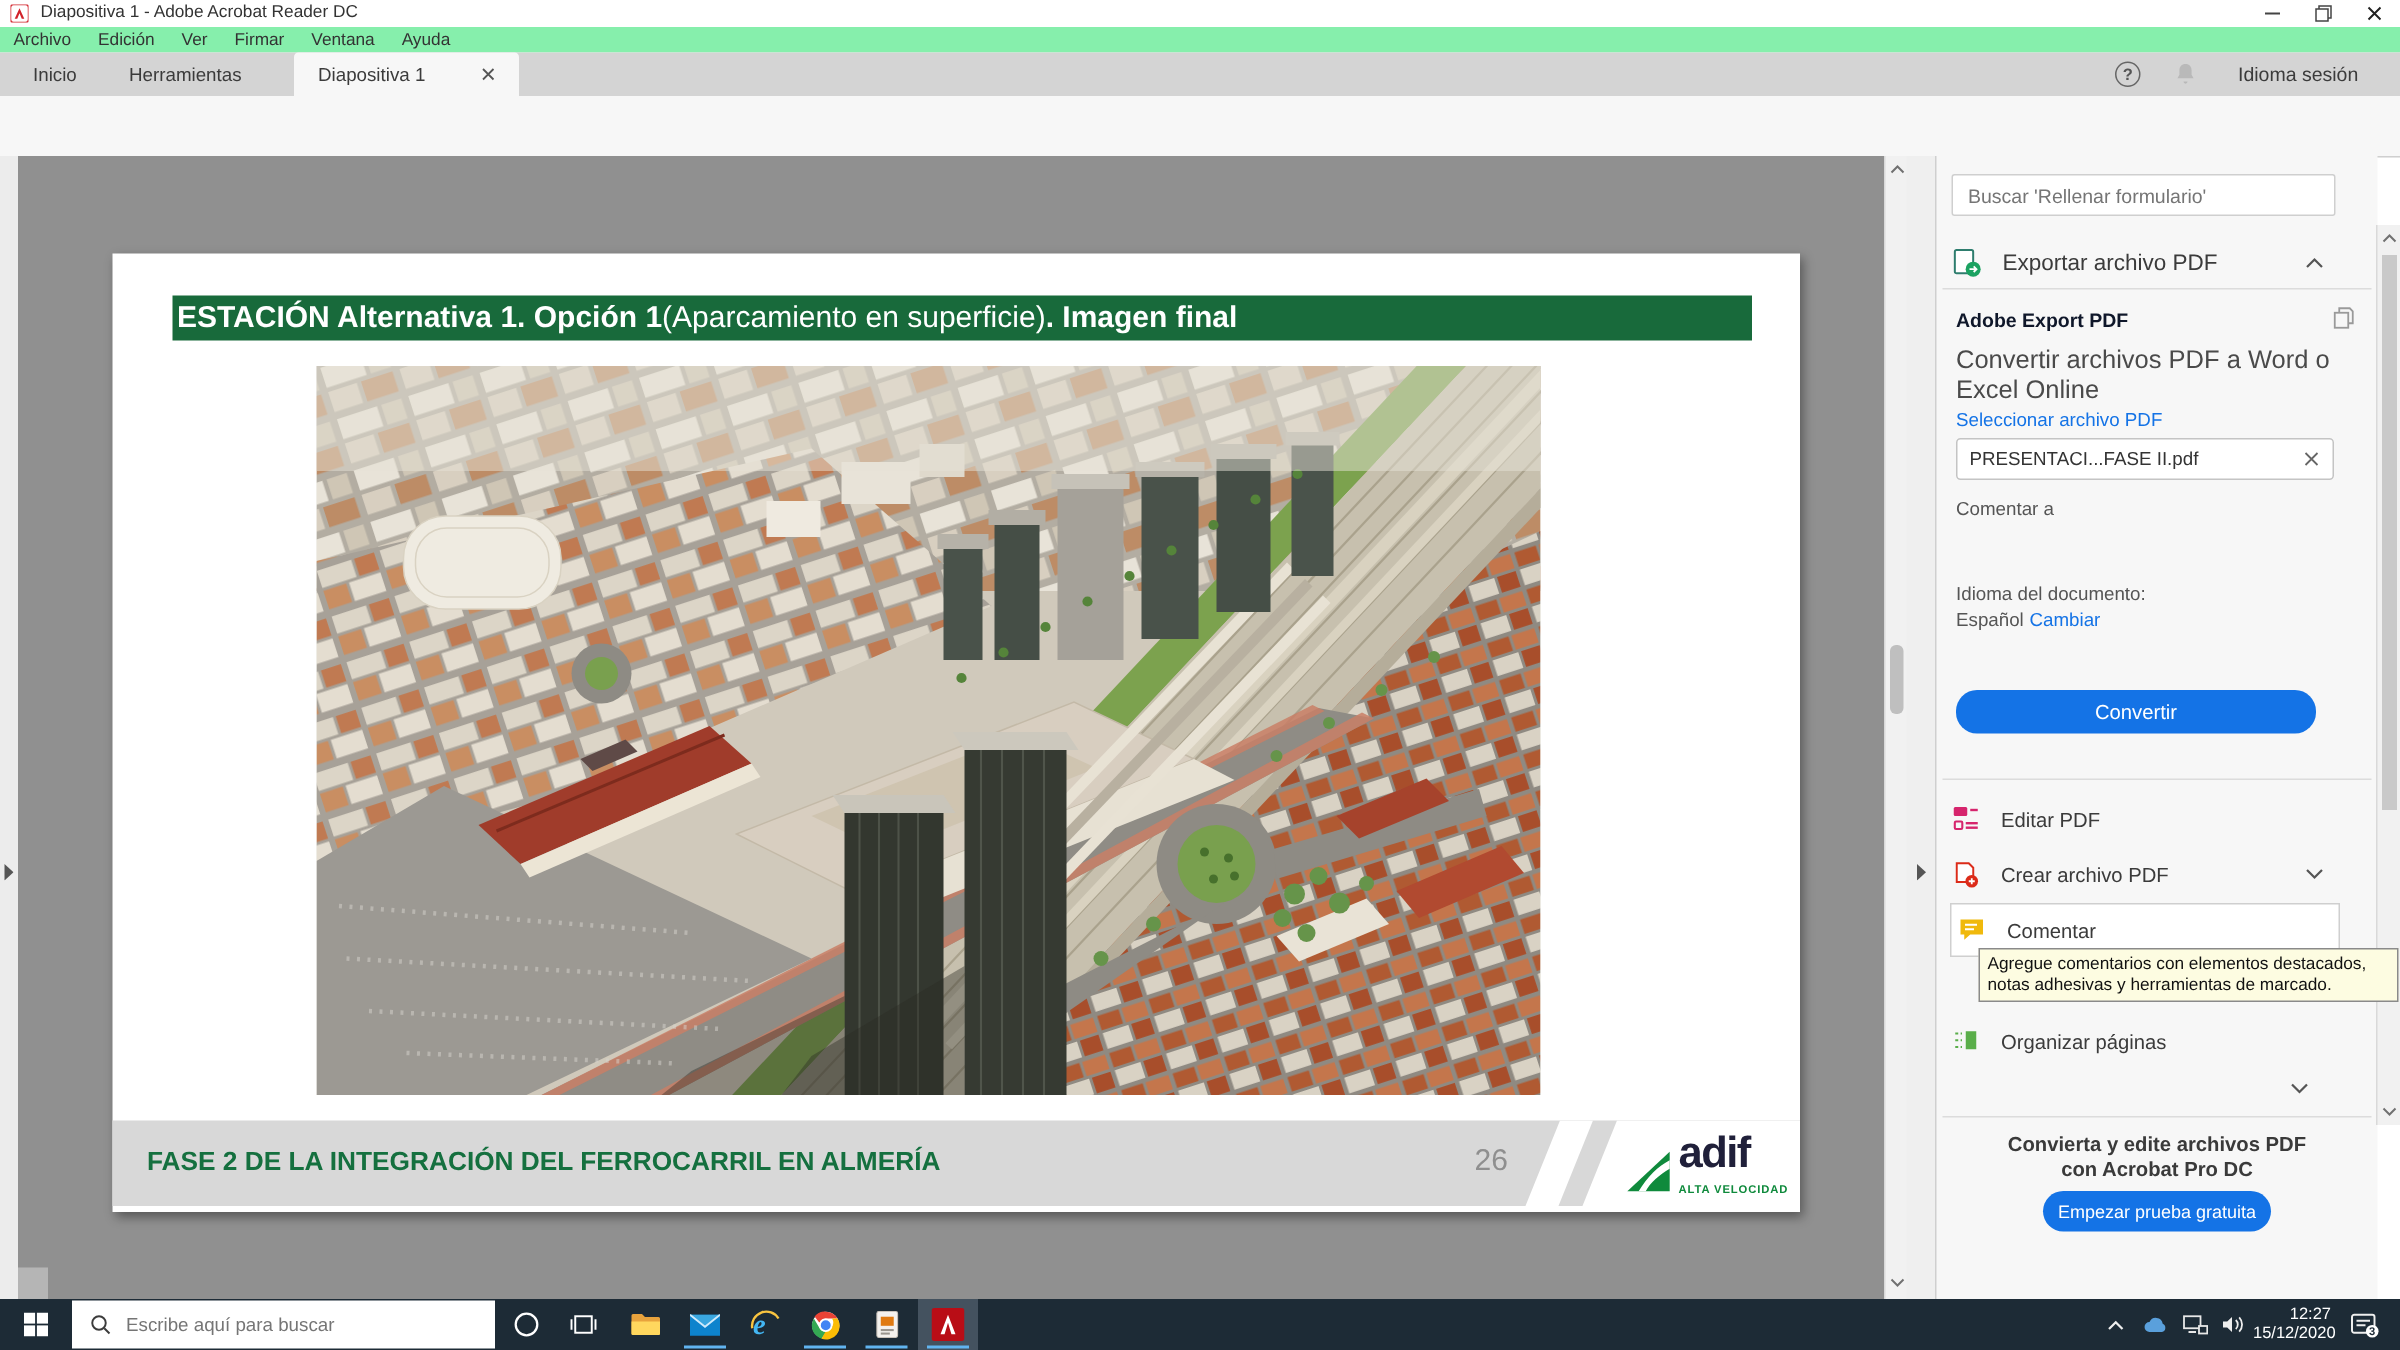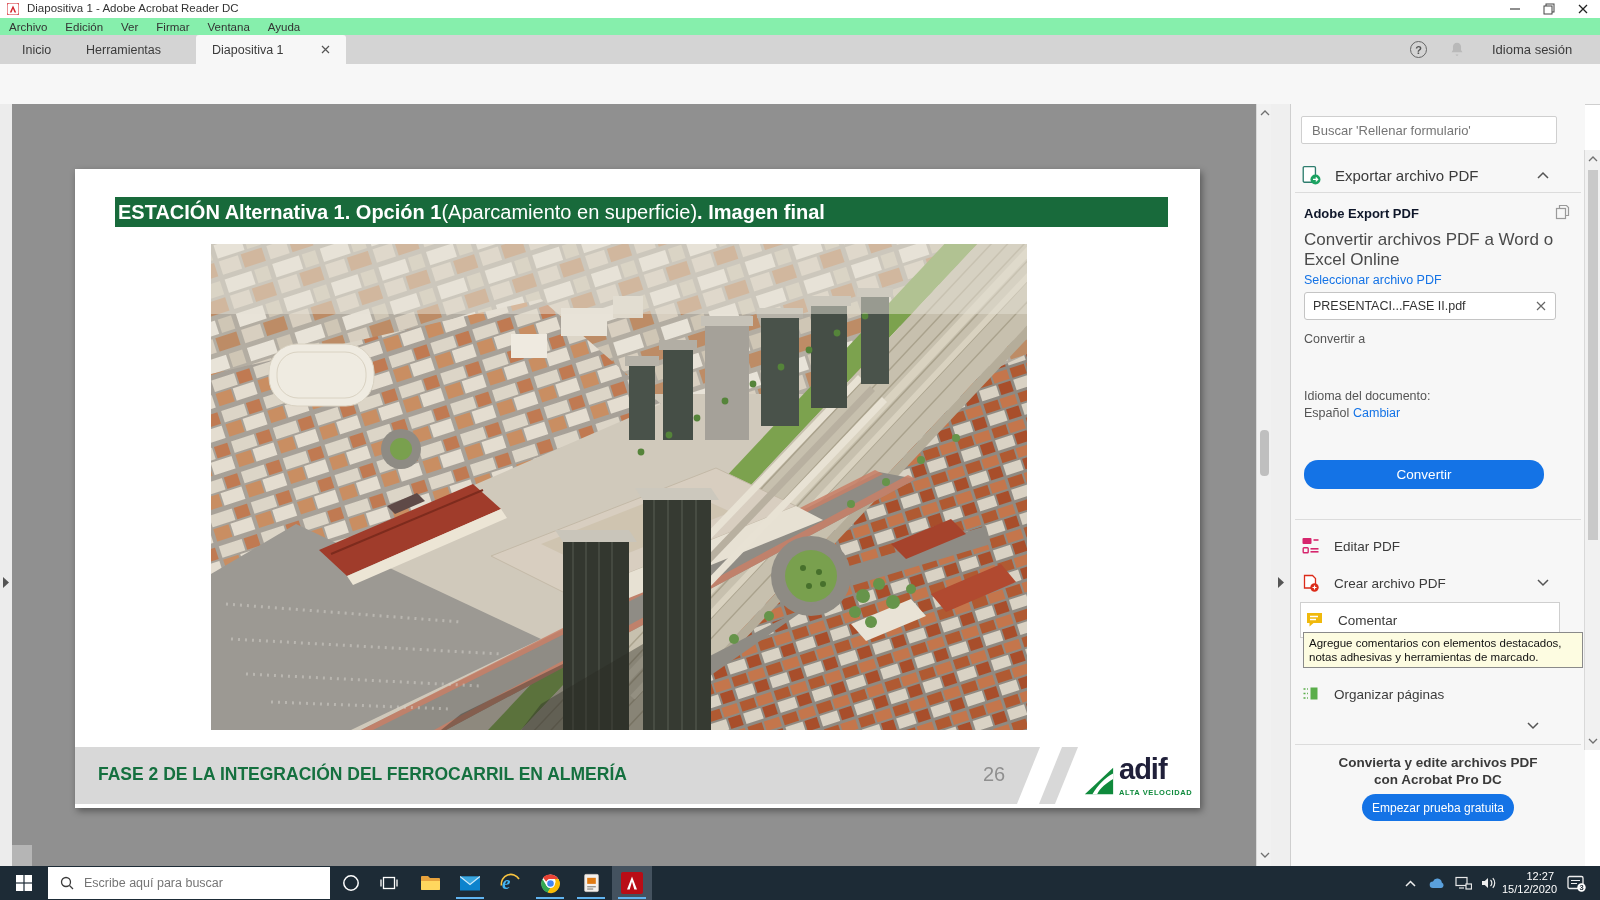--- a/index.html
+++ b/index.html
@@ -37,21 +37,21 @@
   .thumb{background:#bfbfbf;border-radius:4px;}
 
   
   .panel{left:1290px;top:104px;width:294px;height:762px;background:#f7f7f7;border-left:1px solid #cfcfcf;font-size:13.5px;}
   .panel input{font-family:"Liberation Sans",sans-serif;}
   .p-row{position:absolute;left:10px;width:262px;height:34px;display:flex;align-items:center;gap:14px;color:#3b3b3b;}
   .p-box{position:absolute;left:13px;width:252px;height:28px;background:#fff;border:1px solid #c4c4c4;border-radius:3px;
          display:flex;align-items:center;font-size:12.5px;color:#333;padding:0 8px;box-sizing:border-box;}
   .blue-btn{background:#1473e6;color:#fff;border-radius:14px;display:flex;align-items:center;justify-content:center;}
   .divider{position:absolute;left:4px;width:286px;height:1px;background:#dcdcdc;}
-  .tooltip{position:absolute;left:12px;top:528px;width:268px;background:#fdfce1;border:1px solid #8a8a8a;
+  .tooltip{position:absolute;left:28px;top:528px;width:268px;background:#fdfce1;border:1px solid #8a8a8a;
            font-size:11.5px;line-height:14px;color:#111;padding:3px 5px;z-index:40;}
 
   
   .taskbar{left:0;top:866px;width:1600px;height:34px;background:#1d2b36;}
   .tb-cell{position:absolute;top:0;height:34px;display:flex;align-items:center;justify-content:center;}
   .underline{position:absolute;top:31px;height:2px;background:#61b4f0;}
   .tray-clock{font-size:11px;color:#fff;text-align:right;line-height:13px;}
 </style>
 </head>
 <body>
@@ -502,21 +502,21 @@
     <span class="abs" style="left:13px;top:126px;font-size:17px;color:#4a4a4a;">Convertir archivos PDF a Word o Excel Online</span>
 
     <span class="abs" style="left:13px;top:169px;font-size:12.5px;color:#1473e6;">Seleccionar archivo PDF</span>
     <div class="p-box" style="top:188px;">
       <span>PRESENTACI...FASE II.pdf</span>
       <svg class="abs" style="right:9px;" width="10" height="10">
           <path d="M1 1l8 8M9 1L1 9" stroke="#666" stroke-width="1.2"></path>
         </svg>
     </div>
 
-    <span class="abs" style="left:13px;top:228px;font-size:12.5px;color:#555;">Convertir a</span>
+    <span class="abs" style="left:13px;top:228px;font-size:12.5px;color:#555;">Comentar a</span>
 
     <span class="abs" style="left:13px;top:285px;font-size:12.5px;color:#555;">Idioma del documento:</span>
     <span class="abs" style="left:13px;top:302px;font-size:12.5px;color:#555;">Español</span>
     <span class="abs" style="left:62px;top:302px;font-size:12.5px;color:#1473e6;">Cambiar</span>
 
     <div class="abs blue-btn" style="left:13px;top:356px;width:240px;height:29px;font-size:13.5px;">
         <span>Convertir</span>
       </div>
 
     <div class="divider" style="top:415px;"></div>

